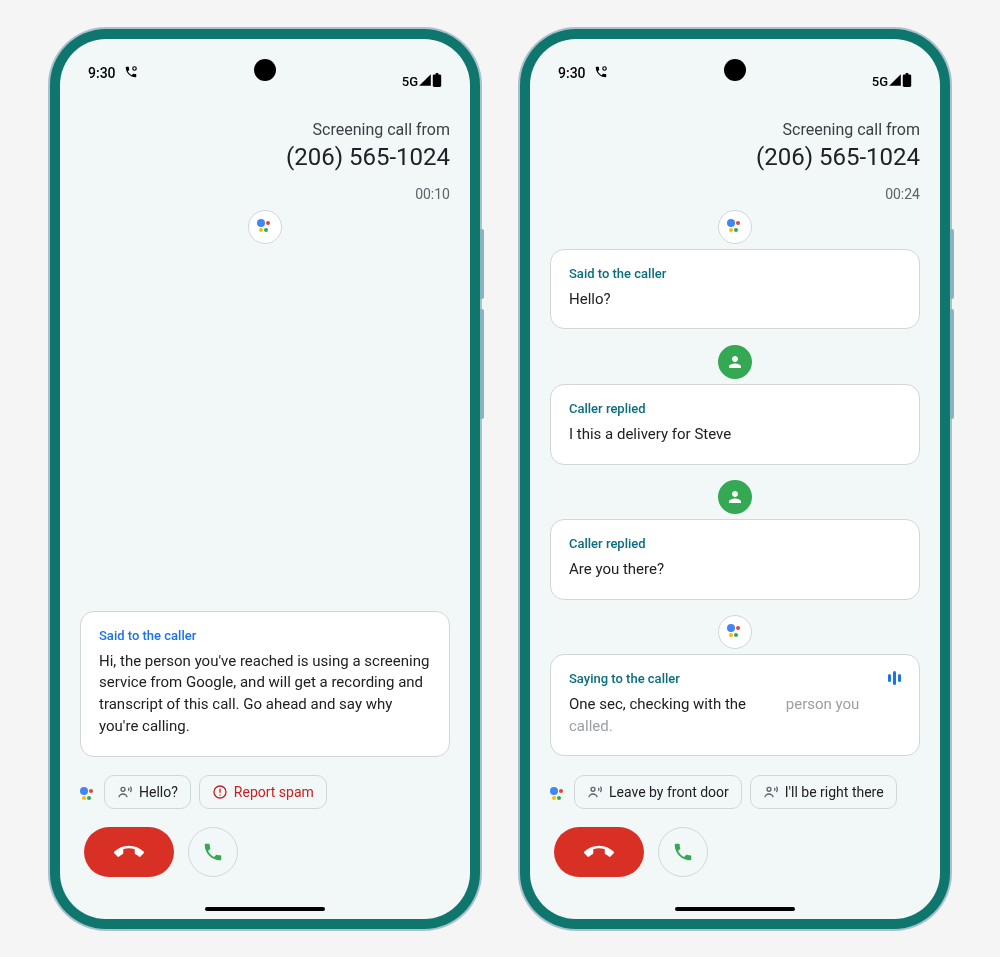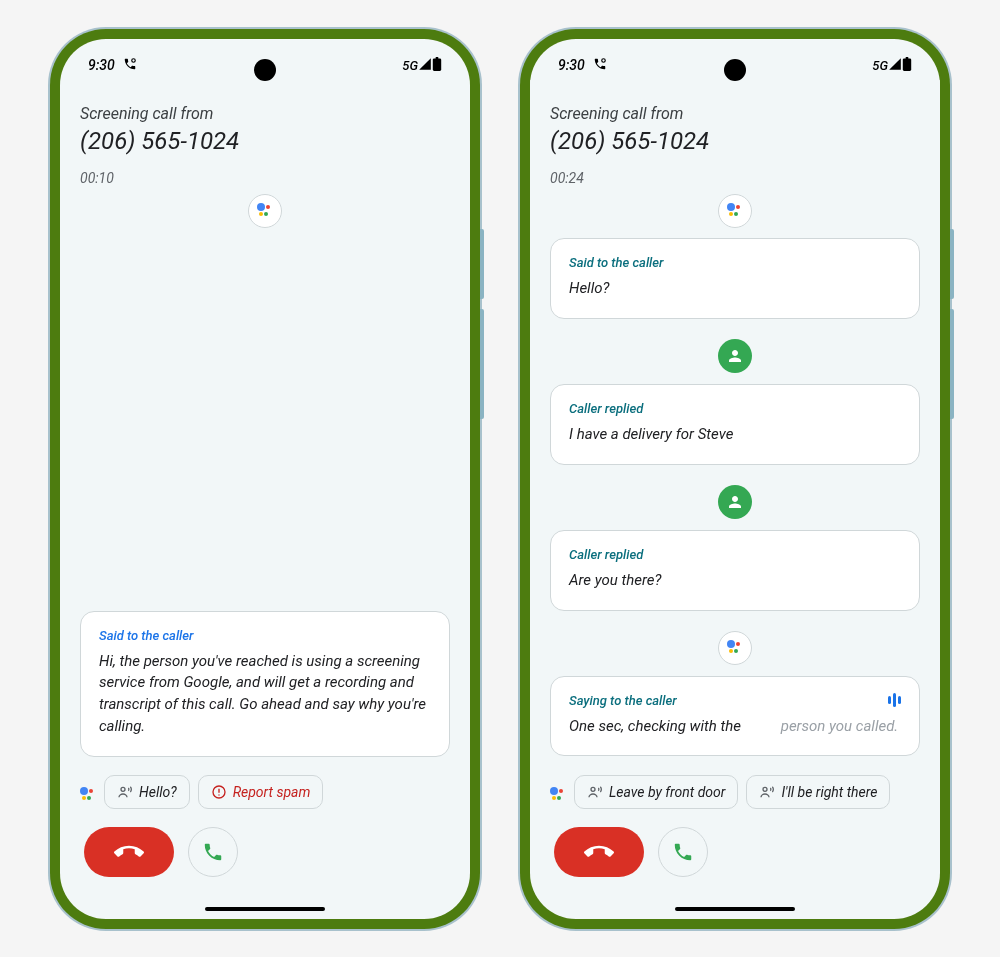--- a/index.html
+++ b/index.html
@@ -9,26 +9,25 @@
       width: 1000px;
       height: 957px;
       display: flex;
       justify-content: center;
       align-items: center;
       gap: 40px;
     }
     .phone {
       width: 430px;
       height: 900px;
-      background: #4d7c0f;
+      background: #0f766e;
       border-radius: 56px;
       padding: 10px;
       position: relative;
       box-shadow: 0 0 0 2px #a8c1cc;
-      font-style: italic;
     }
     .phone-side-btn {
       position: absolute;
       right: -4px;
       width: 4px;
       background: #8ab3c2;
       border-radius: 0 2px 2px 0;
     }
     .phone-side-btn.btn1 { top: 200px; height: 70px; }
     .phone-side-btn.btn2 { top: 280px; height: 110px; }
@@ -56,23 +55,23 @@
     .status-bar {
       display: flex;
       justify-content: space-between;
       align-items: center;
       padding: 18px 28px 6px;
       font-size: 14px;
       font-weight: 500;
       color: #000;
     }
     .status-left { display: flex; align-items: center; gap: 8px; }
-    .status-right { display: flex; align-items: center; font-size: 13px; }
+    .status-right { display: flex; align-items: center; font-size: 13px; margin-top: 16px; }
     .header {
-      text-align: left;
+      text-align: right;
       padding: 24px 20px 8px;
     }
     .header-title { font-size: 16px; color: #3c4043; margin-bottom: 4px; }
     .header-number { font-size: 24px; color: #202124; margin-bottom: 15px; }
     .header-timer { font-size: 14px; color: #5f6368; }
     .content {
       flex: 1;
       display: flex;
       flex-direction: column;
       justify-content: space-between;
@@ -375,21 +374,21 @@
 
       <div class="avatar-wrap between">
         <span class="avatar green">
           <svg width="18" height="18" viewBox="0 0 24 24">
               <path d="M12 12c2.2 0 4-1.8 4-4s-1.8-4-4-4-4 1.8-4 4 1.8 4 4 4zm0 2c-2.7 0-8 1.3-8 4v2h16v-2c0-2.7-5.3-4-8-4z"></path>
             </svg>
         </span>
       </div>
       <div class="card">
         <div class="card-label teal">Caller replied</div>
-        <div class="card-text">I have a delivery for Steve</div>
+        <div class="card-text">I this a delivery for Steve</div>
       </div>
 
       <div class="avatar-wrap between">
         <span class="avatar green">
           <svg width="18" height="18" viewBox="0 0 24 24">
               <path d="M12 12c2.2 0 4-1.8 4-4s-1.8-4-4-4-4 1.8-4 4 1.8 4 4 4zm0 2c-2.7 0-8 1.3-8 4v2h16v-2c0-2.7-5.3-4-8-4z"></path>
             </svg>
         </span>
       </div>
       <div class="card">

